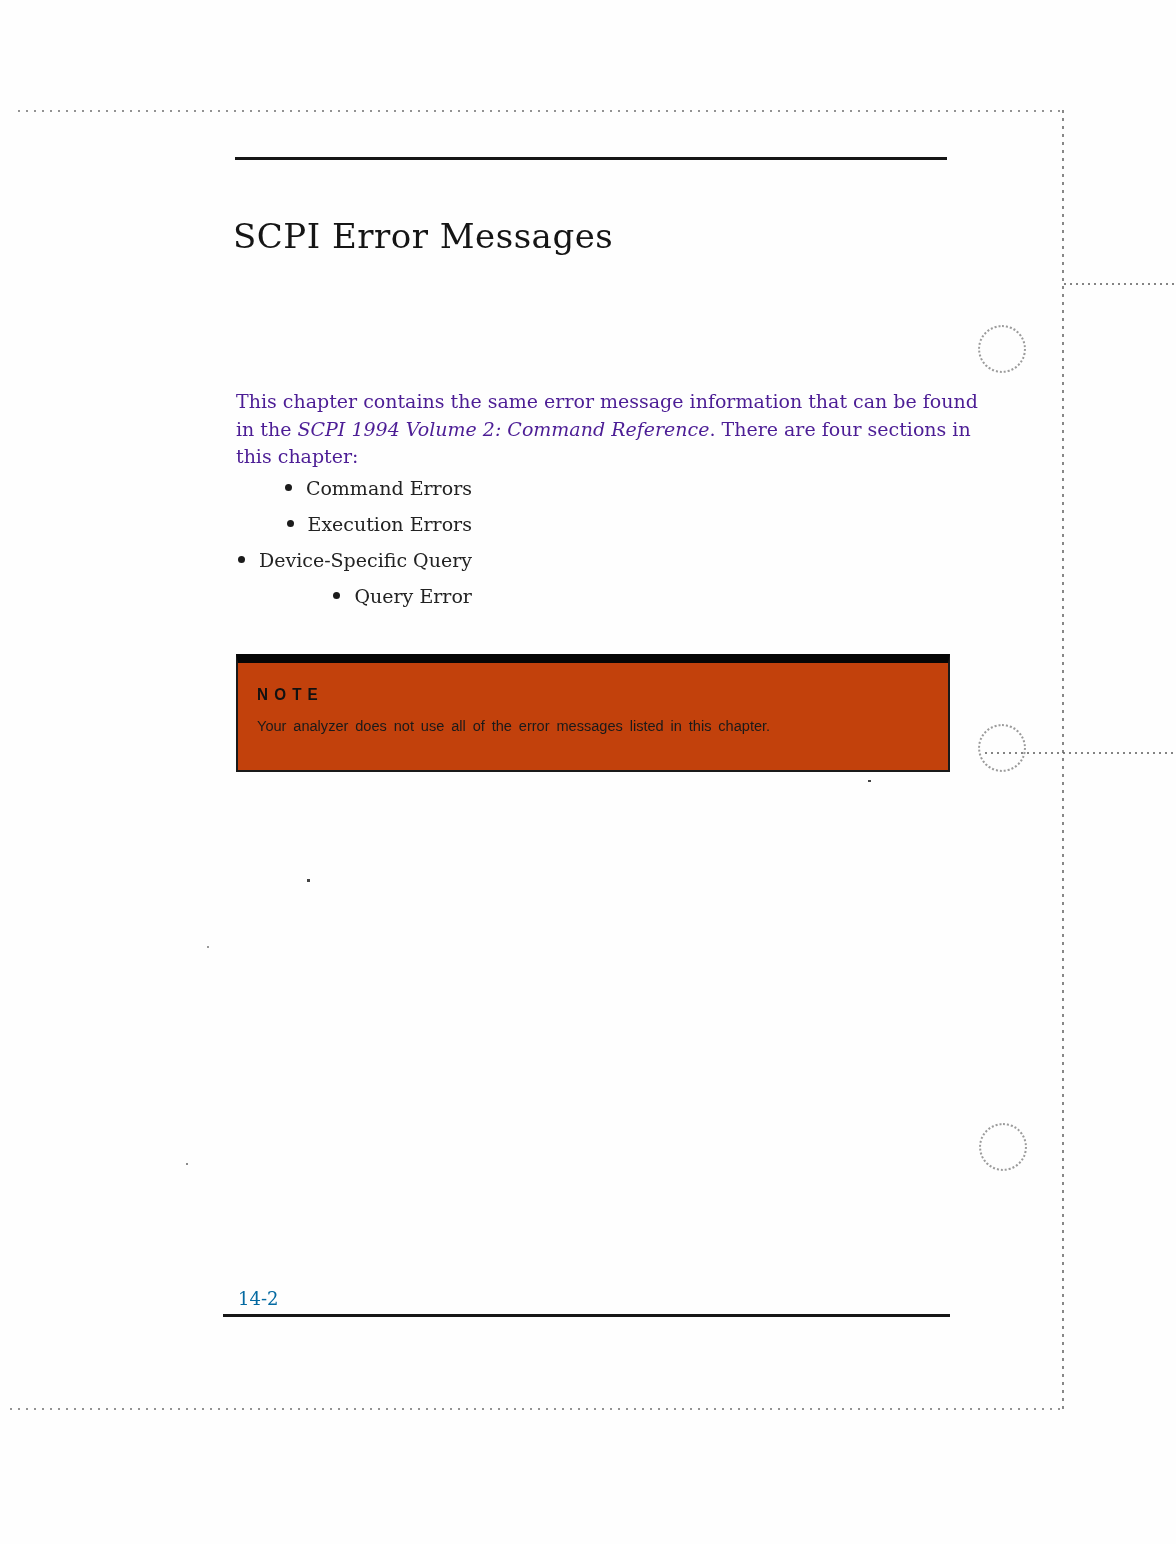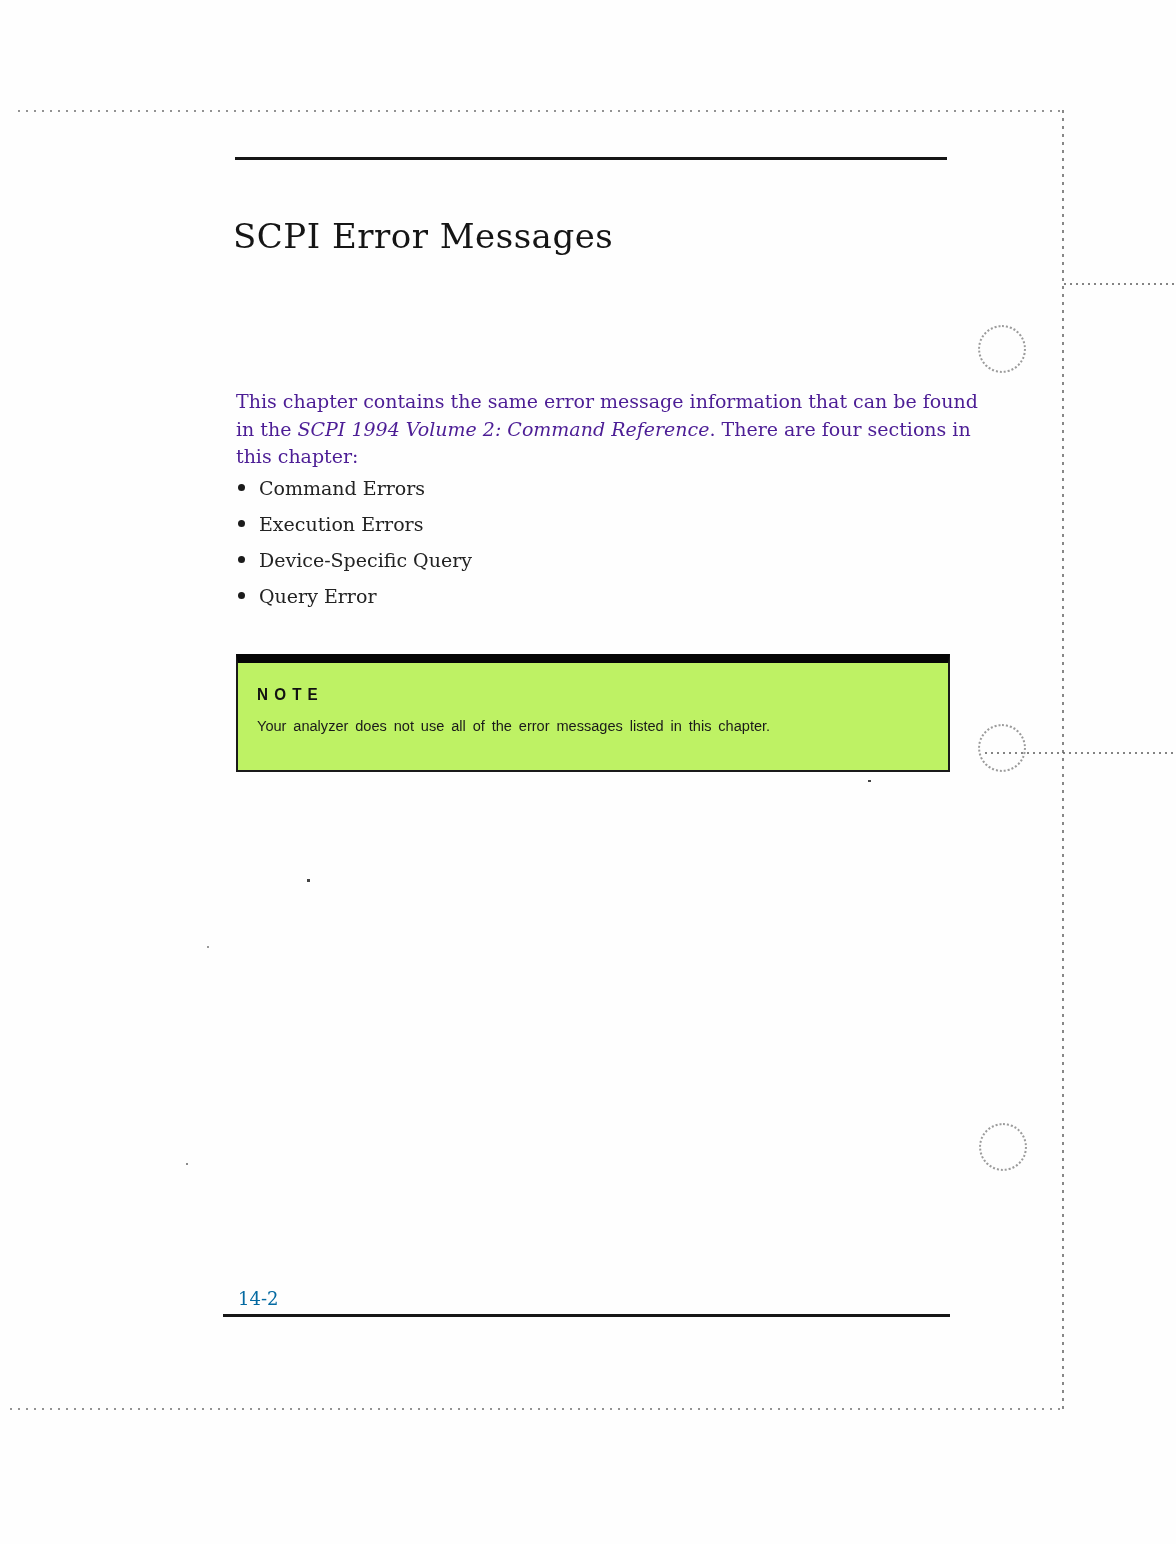--- a/index.html
+++ b/index.html
@@ -84,20 +84,21 @@
     top: 474px;
     font-size: 19px;
     color: #222;
   }
   .bullet-item {
     display: flex;
     align-items: center;
     height: 27px;
     margin-bottom: 9px;
     white-space: nowrap;
+    justify-content: flex-end;
   }
   .bullet-dot {
     display: inline-block;
     width: 7px;
     height: 7px;
     background: #1b1b1b;
     border-radius: 50%;
     margin-right: 14px;
     flex: 0 0 auto;
   }
@@ -105,21 +106,21 @@
   
   .note-box {
     position: absolute;
     left: 236px;
     top: 654px;
     width: 714px;
     height: 118px;
     box-sizing: border-box;
     border: 2px solid #1a1a1a;
     border-top: 9px solid #060606;
-    background: #bef264;
+    background: #c2410c;
     font-family: "Liberation Sans", sans-serif;
   }
   .note-label {
     margin: 23px 0 0 19px;
     font-size: 16px;
     font-weight: bold;
     letter-spacing: 6.5px;
     color: #111;
     transform: scaleX(0.95);
     transform-origin: left center;

